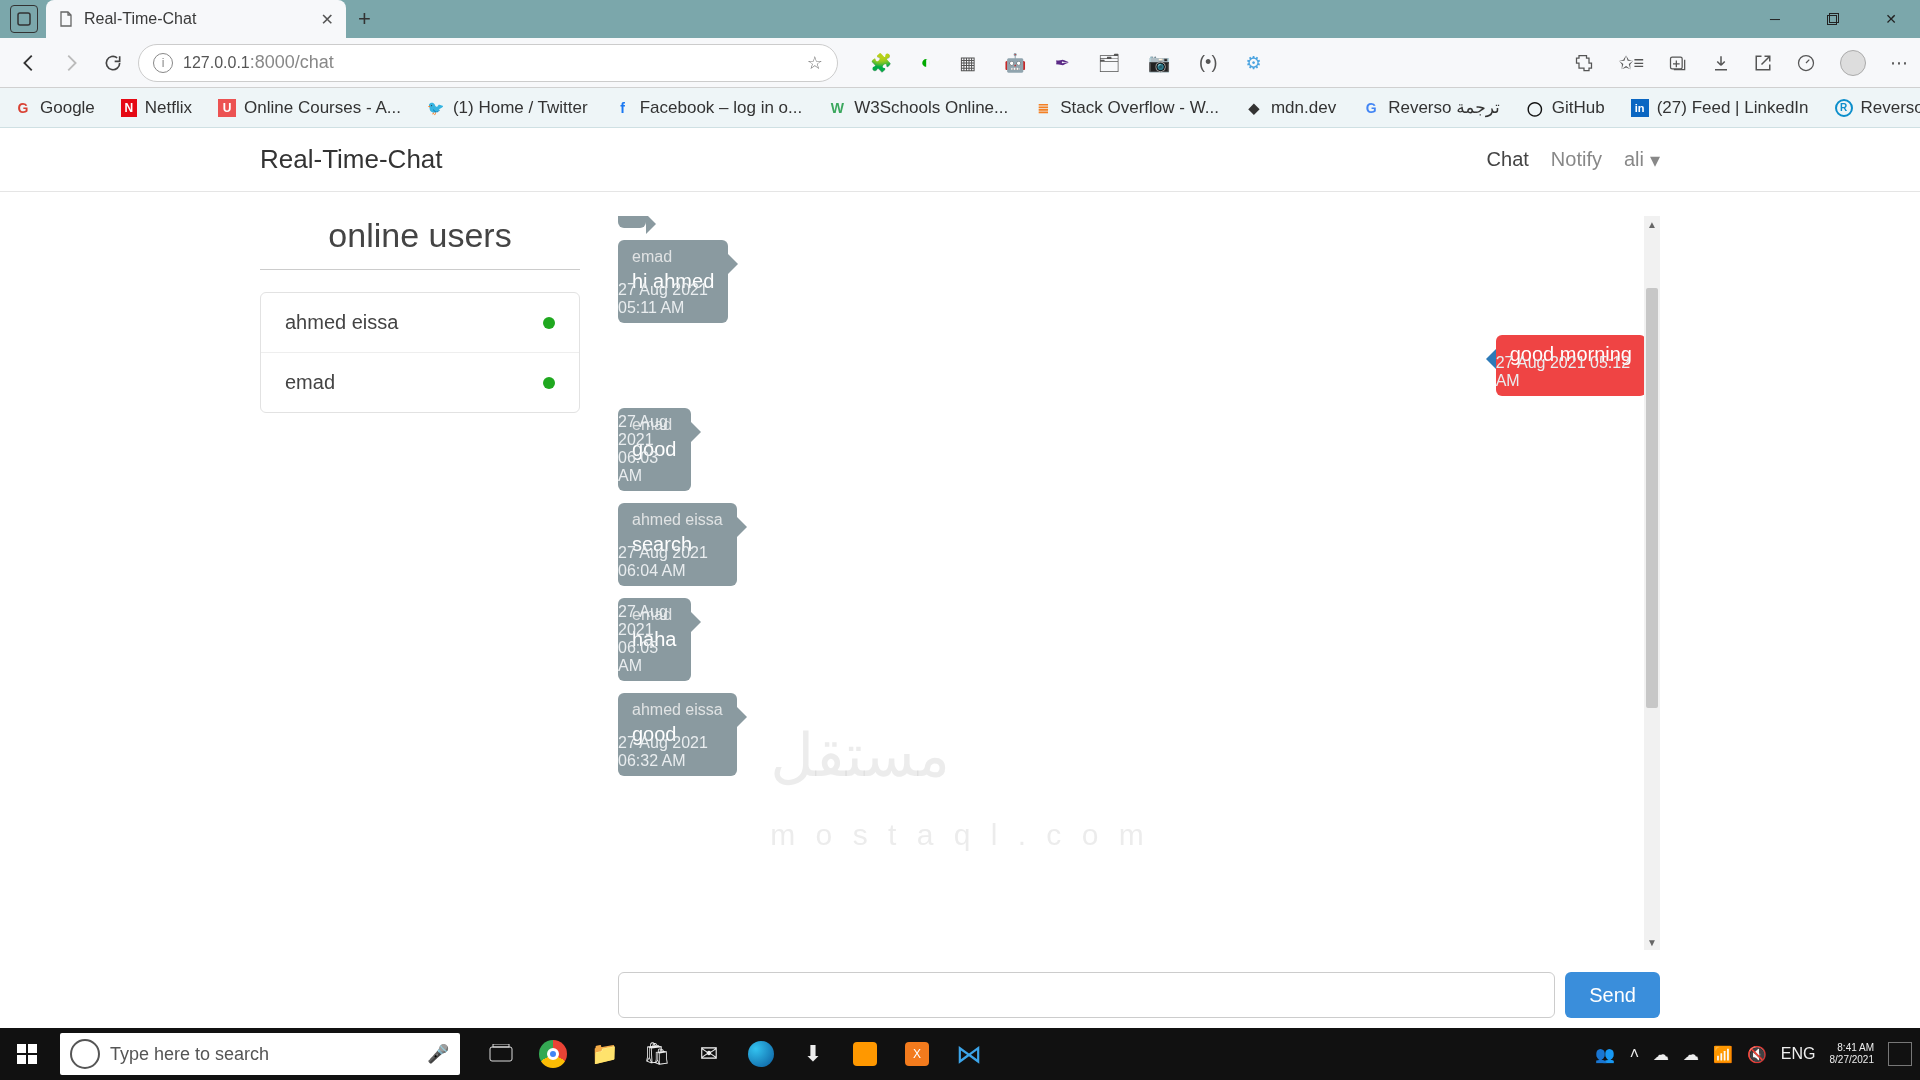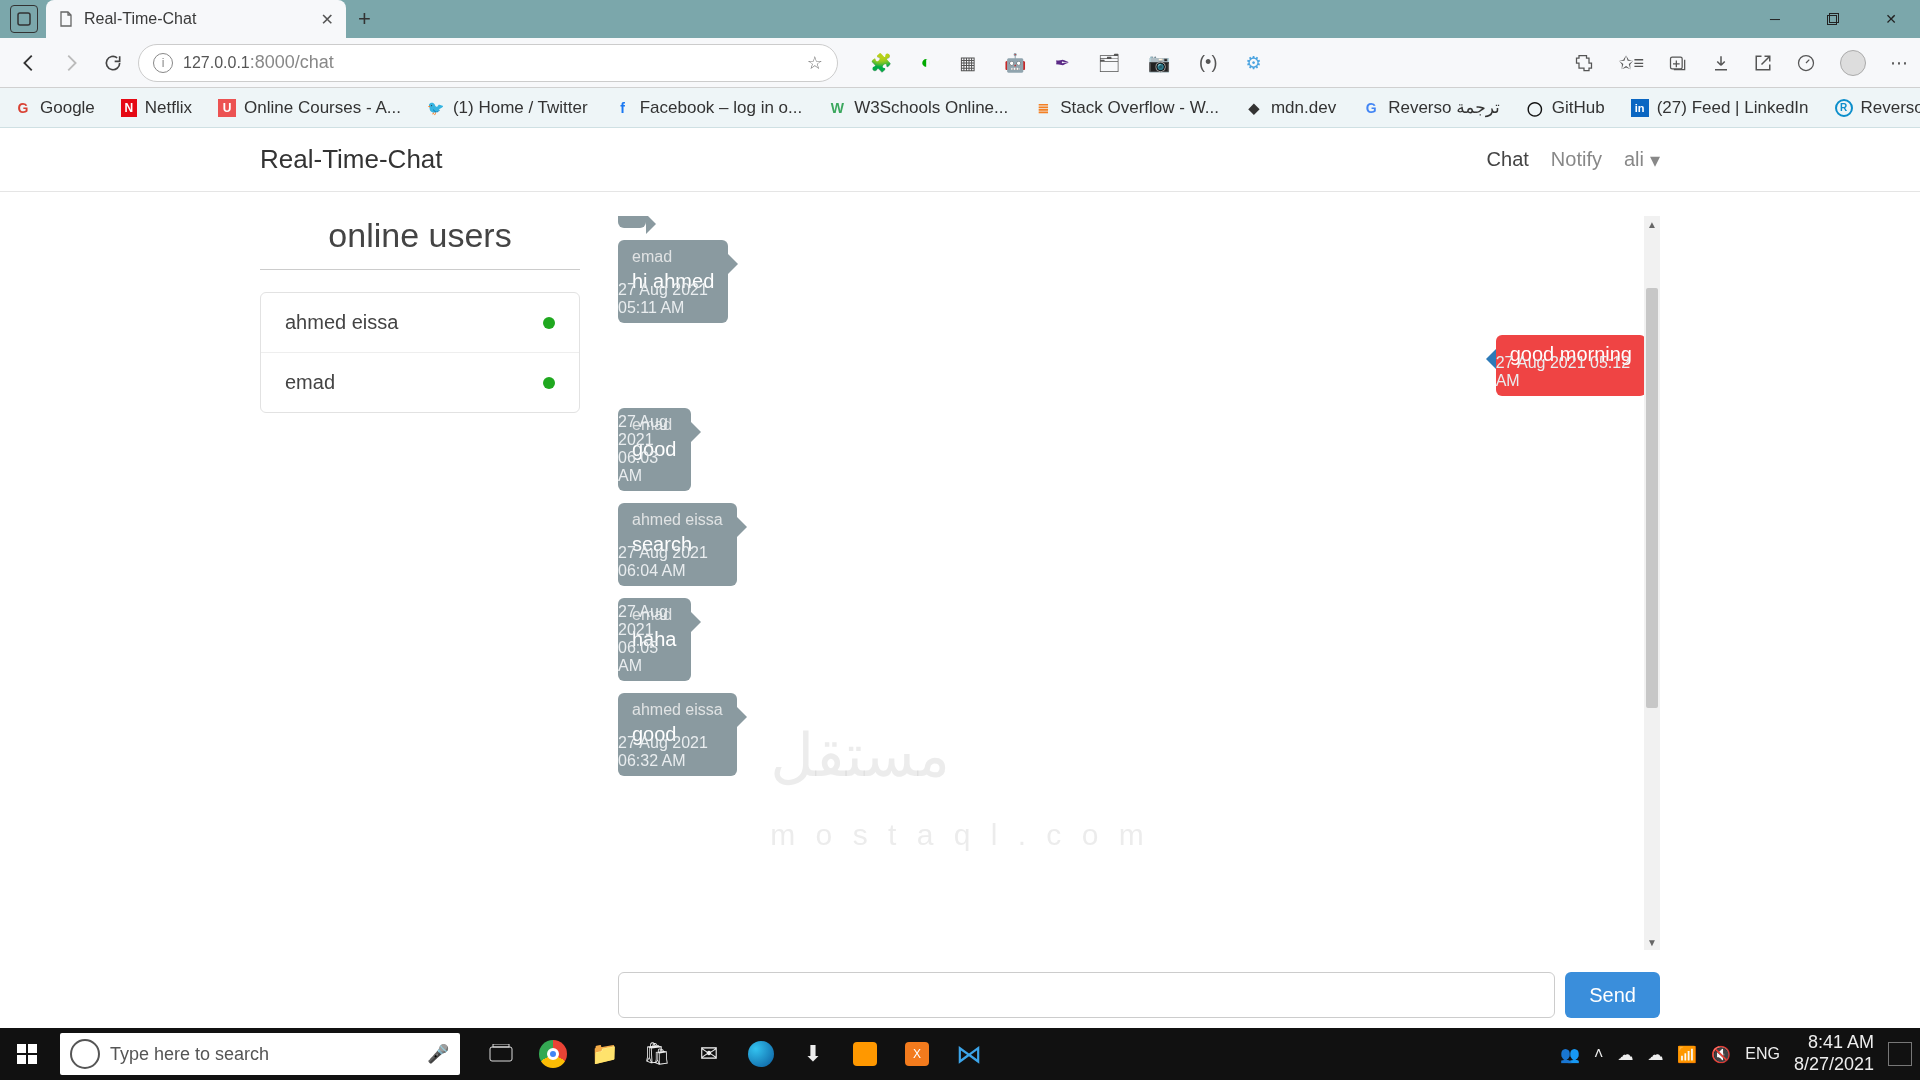--- a/index.html
+++ b/index.html
@@ -80,21 +80,21 @@
 
 .taskbar { height:52px; background:#111; display:flex; align-items:center; color:#eee; padding:0 0 0 0; position:absolute; bottom:0; left:0; right:0;}
 .start { width:54px; height:52px; display:flex; align-items:center; justify-content:center; font-size:20px;}
 .searchbox { display:flex; align-items:center; background:#fff; height:42px; width:400px; border-radius:2px; margin-left:6px; color:#555;}
 .searchbox .circ{ width:30px;height:30px;border:2px solid #555;border-radius:50%;margin:0 10px;}
 .searchbox span{font-size:18px;}
 .searchbox .mic{margin-left:auto; margin-right:10px;}
 .tb-icons { display:flex; gap:10px; margin-left:20px; align-items:center;}
 .tb-ic { width:42px; height:42px; display:flex; align-items:center; justify-content:center; font-size:22px;}
 .tray { margin-left:auto; display:flex; align-items:center; gap:14px; padding-right:8px;}
-.tray .time { text-align:right; font-size:18px; line-height:1.2;}
+.tray .time { text-align:right; font-size:10px; line-height:1.2;}
 .tray .notif { width:24px;height:24px;border:1px solid #777;}
 
 
 .ghost { position:absolute; left:50%; top:720px; transform:translateX(-50%); font-size:60px; color:rgba(150,150,150,.18); font-family: Arial; letter-spacing:2px; pointer-events:none; }
 
 svg { display:block; }
 </style>
 </head>
 <body>
 

